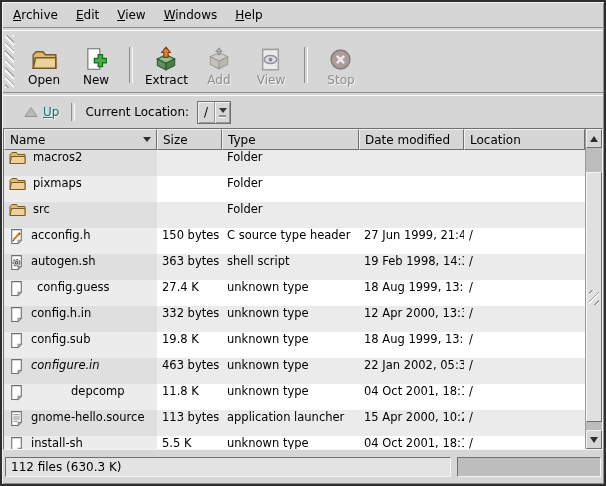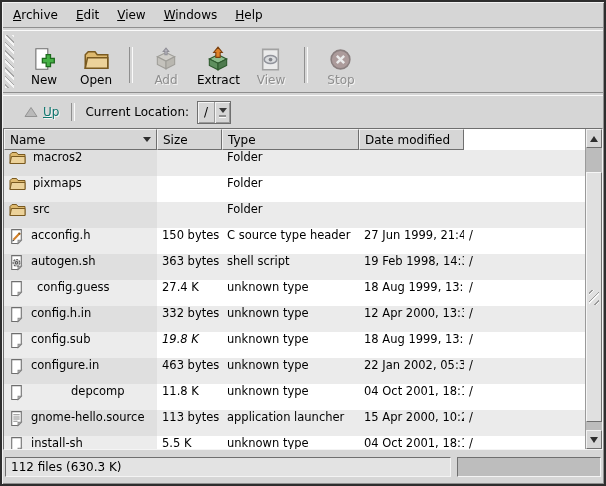--- a/index.html
+++ b/index.html
@@ -100,59 +100,59 @@
       <div class="menu-item"><span class="mn">W</span>indows</div>
       <div class="menu-item"><span class="mn">H</span>elp</div>
     </div>
   <div class="sep"></div>
 
   <div class="toolbar">
     <div class="grip"></div>
     <div class="tb-buttons" id="toolbar-buttons">
         <div class="tbtn">
           <span class="icon">
+            <svg width="27" height="24" viewBox="0 0 18 16">
+              <path d="M1.5 13.5 V4.5 L3.5 2.5 H8 L9.5 4.5 H16.5 V13.5 Z" fill="#deb96e" stroke="#7a5a20"></path>
+              <path d="M1.5 13.5 L3 6.5 H16.5 V13.5 Z" fill="#ecd29a" stroke="#7a5a20"></path>
+            </svg>
+          </span>
+          <div class="lbl">Open</div>
+        </div>
+        <div class="tbtn">
+          <span class="icon">
             <svg width="26" height="26" viewBox="0 0 24 24">
               <path d="M4.5 2.5 H15.5 V21.5 H4.5 Z" fill="#fff" stroke="#6e6e6e"></path>
               <path d="M14.5 7.5 h4 v-0 l0 0 z" fill="none"></path>
               <path d="M14 8 h4 v3.5 h3.5 v4 H18 v3.5 h-4 V15.5 H10.5 v-4 H14 Z" fill="#44b044" stroke="#1c6b1c" stroke-width="1.2"></path>
             </svg>
           </span>
           <div class="lbl">New</div>
         </div>
+        <div class="tb-sep"></div>
         <div class="tbtn">
           <span class="icon">
-            <svg width="27" height="24" viewBox="0 0 18 16">
-              <path d="M1.5 13.5 V4.5 L3.5 2.5 H8 L9.5 4.5 H16.5 V13.5 Z" fill="#deb96e" stroke="#7a5a20"></path>
-              <path d="M1.5 13.5 L3 6.5 H16.5 V13.5 Z" fill="#ecd29a" stroke="#7a5a20"></path>
-            </svg>
-          </span>
-          <div class="lbl">Open</div>
-        </div>
-        <div class="tb-sep"></div>
+            <svg width="26" height="26" viewBox="0 0 24 24">
+              <path d="M4 12 L12 8 L20 12 L12 16 Z" fill="#8fbf8f" stroke="#2e5a2e"></path>
+              <path d="M4 12 L12 16 V22 L4 18 Z" fill="#5e8f5e" stroke="#2e5a2e"></path>
+              <path d="M20 12 L12 16 V22 L20 18 Z" fill="#4e7a4e" stroke="#2e5a2e"></path>
+              <path d="M12 1 L16 6 H14 V10.5 H10 V6 H8 Z" fill="#e08228" stroke="#7a4010"></path>
+            </svg>
+          </span>
+          <div class="lbl">Extract</div>
+        </div>
         <div class="tbtn disabled">
           <span class="icon">
             <svg width="26" height="26" viewBox="0 0 24 24">
               <path d="M4 10 L12 6 L20 10 L12 14 Z" fill="#cfc7a8" stroke="#6e6648"></path>
               <path d="M4 10 L12 14 V21 L4 17 Z" fill="#b8ae8c" stroke="#6e6648"></path>
               <path d="M20 10 L12 14 V21 L20 17 Z" fill="#a39872" stroke="#6e6648"></path>
               <path d="M12 2 L14.5 5 H13 V8 H11 V5 H9.5 Z" fill="#9a94c8" stroke="#4a4470"></path>
             </svg>
           </span>
           <div class="lbl">Add</div>
-        </div>
-        <div class="tbtn">
-          <span class="icon">
-            <svg width="26" height="26" viewBox="0 0 24 24">
-              <path d="M4 12 L12 8 L20 12 L12 16 Z" fill="#8fbf8f" stroke="#2e5a2e"></path>
-              <path d="M4 12 L12 16 V22 L4 18 Z" fill="#5e8f5e" stroke="#2e5a2e"></path>
-              <path d="M20 12 L12 16 V22 L20 18 Z" fill="#4e7a4e" stroke="#2e5a2e"></path>
-              <path d="M12 1 L16 6 H14 V10.5 H10 V6 H8 Z" fill="#e08228" stroke="#7a4010"></path>
-            </svg>
-          </span>
-          <div class="lbl">Extract</div>
         </div>
         <div class="tbtn disabled">
           <span class="icon">
             <svg width="25" height="25" viewBox="0 0 16 16">
               <path d="M3 1.5 H13 V14.5 H3 Z" fill="#fff" stroke="#6e6e6e"></path>
               <ellipse cx="8" cy="8" rx="4" ry="2.6" fill="#dce4f0" stroke="#44507a"></ellipse>
               <circle cx="8" cy="8" r="1.2" fill="#2a3456"></circle>
             </svg>
           </span>
           <div class="lbl">View</div>
@@ -201,20 +201,23 @@
           </div>
           <div class="th" style="width: 65px;">
             <span>Size</span>
           </div>
           <div class="th" style="width: 137px;">
             <span>Type</span>
           </div>
           <div class="th" style="width: 105px;">
             <span>Date modified</span>
           </div>
+          <div class="th" style="width: 126px; flex: 1 1 auto;">
+            <span>Location</span>
+          </div>
         </div>
       <div class="tbody" id="tbody">
           <div class="tr alt">
             <div class="td name" style="width: 153px;">
               <span class="icon">
                 <svg width="19" height="16" viewBox="0 0 18 16">
                   <path d="M1.5 13.5 V4.5 L3.5 2.5 H8 L9.5 4.5 H16.5 V13.5 Z" fill="#deb96e" stroke="#7a5a20"></path>
                   <path d="M1.5 13.5 L3 6.5 H16.5 V13.5 Z" fill="#ecd29a" stroke="#7a5a20"></path>
                 </svg>
               </span>
@@ -323,27 +326,27 @@
           <div class="tr base">
             <div class="td name" style="width: 153px;">
               <span class="icon">
                 <svg width="17" height="17" viewBox="0 0 16 16">
                   <path d="M3.5 1.5 H12.5 V11.5 L9.5 14.5 H3.5 Z" fill="#fff" stroke="#6e6e6e"></path>
                   <path d="M12.5 11.5 H9.5 V14.5 Z" fill="#d8d8d8" stroke="#8a8a8a"></path>
                 </svg>
               </span>
               <span>config.sub</span>
             </div>
-            <div class="td" style="width: 65px; font-style: italic;">19.8 K</div>
+            <div class="td" style="width: 65px;">19.8 K</div>
             <div class="td" style="width: 137px;">unknown type</div>
             <div class="td" style="width: 105px;">18 Aug 1999, 13:53</div>
             <div class="td" style="width: 126px; flex: 1 1 auto;">/</div>
           </div>
           <div class="tr alt">
-            <div class="td name" style="width: 153px;">
+            <div class="td name" style="width: 153px; font-style: italic;">
               <span class="icon">
                 <svg width="17" height="17" viewBox="0 0 16 16">
                   <path d="M3.5 1.5 H12.5 V11.5 L9.5 14.5 H3.5 Z" fill="#fff" stroke="#6e6e6e"></path>
                   <path d="M12.5 11.5 H9.5 V14.5 Z" fill="#d8d8d8" stroke="#8a8a8a"></path>
                 </svg>
               </span>
               <span>configure.in</span>
             </div>
             <div class="td" style="width: 65px;">463 bytes</div>
             <div class="td" style="width: 137px;">unknown type</div>

